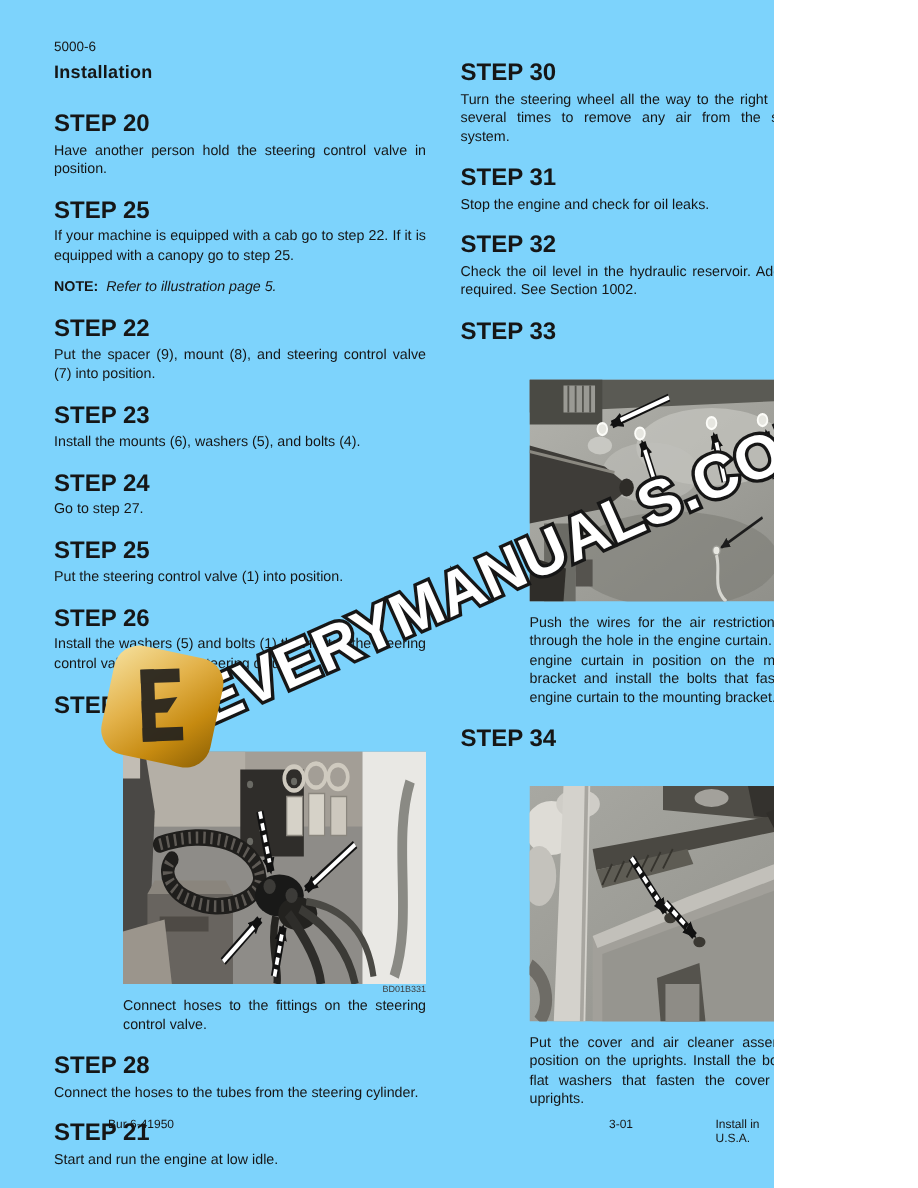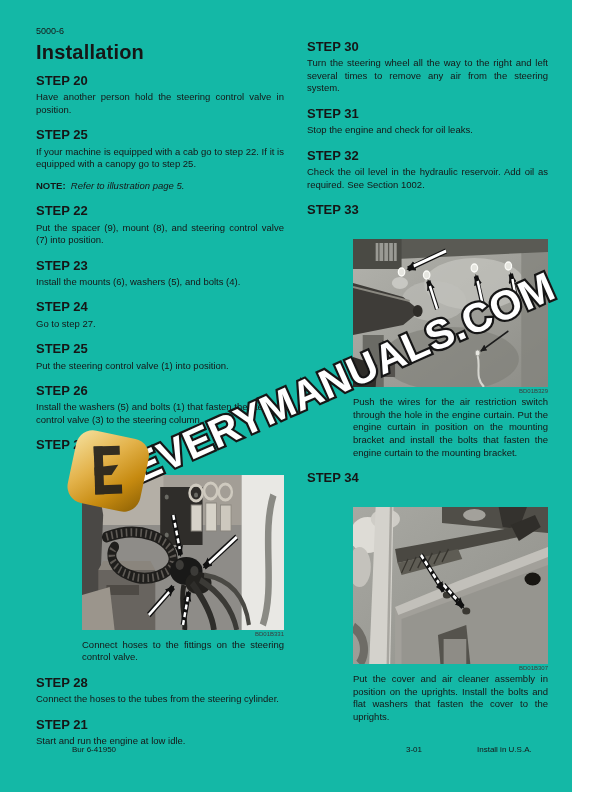--- a/index.html
+++ b/index.html
@@ -1,25 +1,25 @@
 <!DOCTYPE html>
 <html><head>
 <meta charset="utf-8">
 <style>
   html,body { margin:0; padding:0; background:#ffffff; }
   .page {
-    position:relative; width:572px; height:792px; background:#14b8a6;
+    position:relative; width:516px; height:792px; background:#7dd3fc;
     font-family:"Liberation Sans", sans-serif; color:#161616; overflow:hidden;text-decoration:underline;
   }
   .page-code { position:absolute; left:36px; top:26px; font-size:9px; }
-  .section-title { position:absolute; left:36px; top:41px; font-size:20px; font-weight:bold; letter-spacing:0.2px; }
+  .section-title { position:absolute; left:36px; top:41px; font-size:12px; font-weight:bold; letter-spacing:0.2px; }
   .col { position:absolute; }
   .col-left  { left:36px;  top:70px; width:248px; }
   .col-right { left:307px; top:36px; width:241px; }
-  .step-heading { font-size:13px; font-weight:bold; margin:12px 0 3px 0; line-height:1.1; }
+  .step-heading { font-size:16px; font-weight:bold; margin:12px 0 3px 0; line-height:1.1; }
   .col .step:first-child .step-heading { margin-top:4px; }
   .body-text { font-size:9.5px; line-height:1.32; text-align:justify; margin:0; }
   .note { font-size:9.5px; line-height:1.32; margin:9px 0 0 0; }
   .note .note-label { font-weight:bold; }
   .note .note-text { font-style:italic; }
   .figure { margin-top:22px;padding-left:46px; }
   .figure svg.photo { display:block; width:100%; }
   .figure-id { font-size:6px; color:#3c3c3c; text-align:right; margin:1px 0 2px 0; line-height:1; }
   .footer-item { position:absolute; top:745px; font-size:8px; }
   .footer-left   { left:36px;padding-left:36px; }

